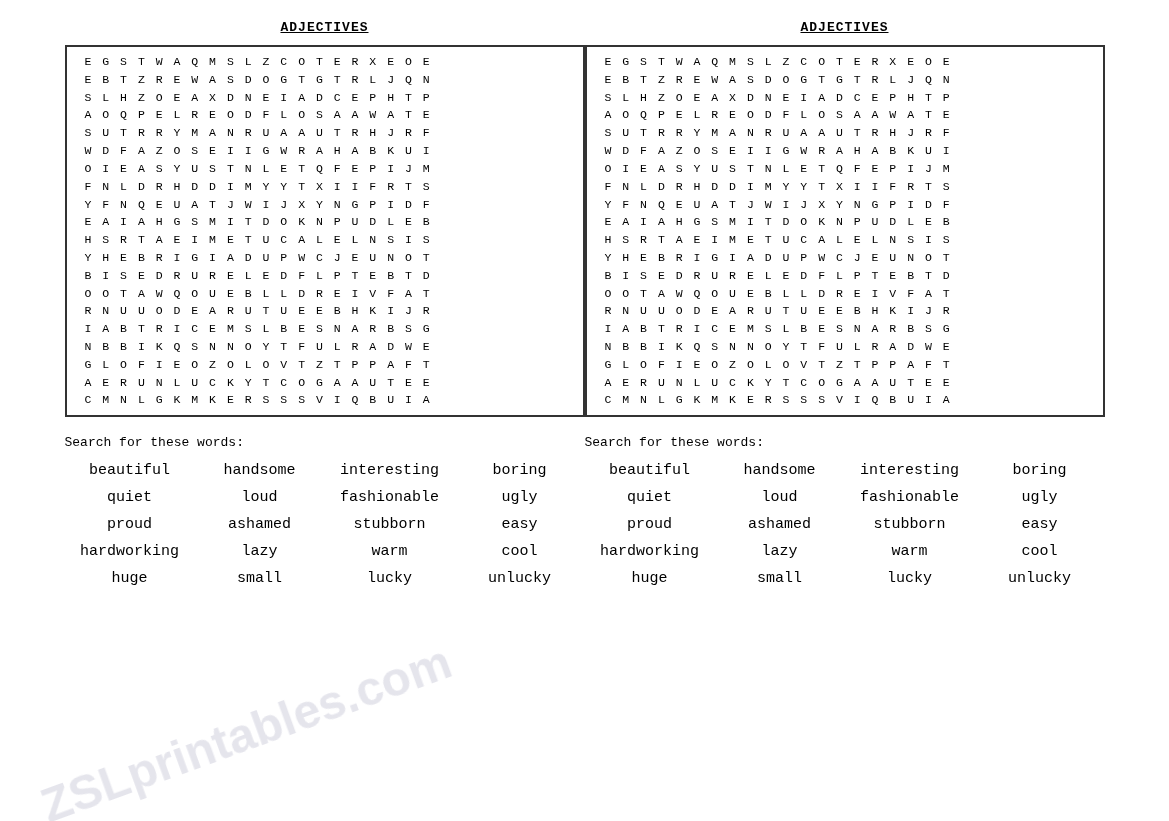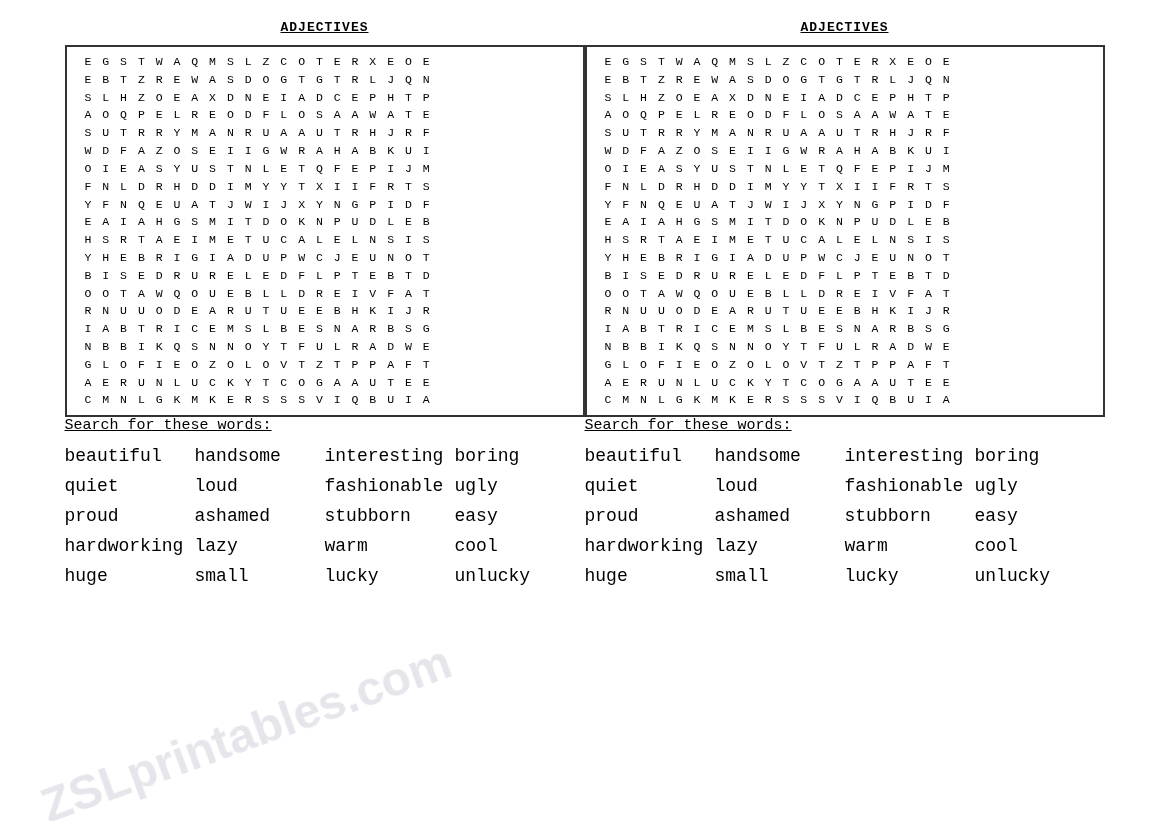--- a/index.html
+++ b/index.html
@@ -32,31 +32,32 @@
       padding: 6px 18px;
       font-size: 11.5px;
       line-height: 1.55;
       letter-spacing: 2px;
       font-family: 'Courier New', Courier, monospace;
     }
     .word-grid-row {
       white-space: pre;
     }
     .search-label {
-      font-size: 15px;
+      font-size: 13px;
+      margin-top: 18px;
       margin-bottom: 10px;
       font-family: 'Courier New', Courier, monospace;
-      text-decoration: underline;
     }
     .word-list {
       display: grid;
       grid-template-columns: repeat(4, 1fr);
       gap: 6px 0;
-      font-size: 18px;
+      font-size: 15px;
       font-family: 'Courier New', Courier, monospace;
+      text-align: center;
     }
     .word-item {
       padding: 2px 0;
     }
     .watermark {
       position: fixed;
       bottom: 60px;
       left: 30px;
       font-size: 48px;
       font-family: Arial, sans-serif;

